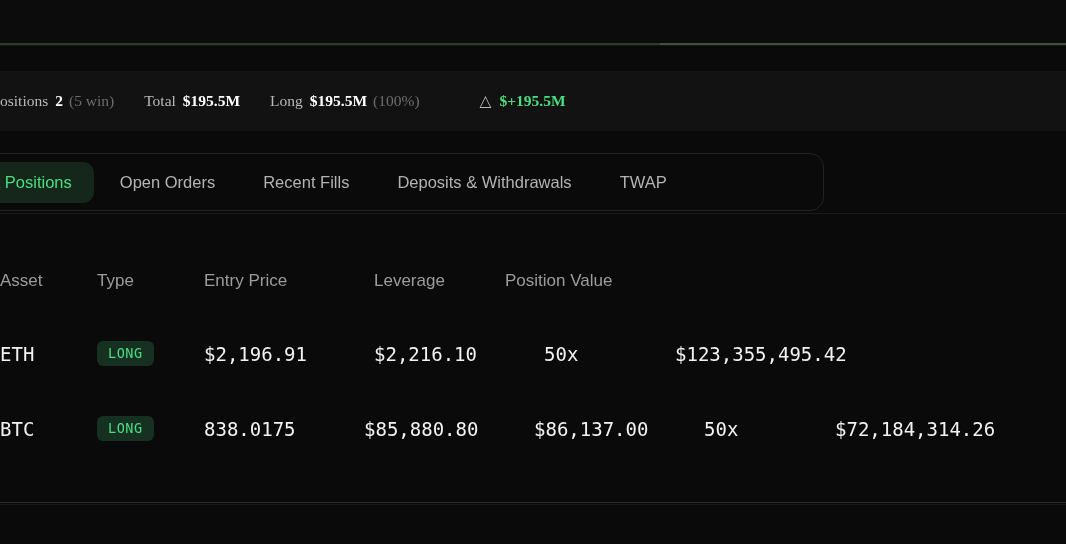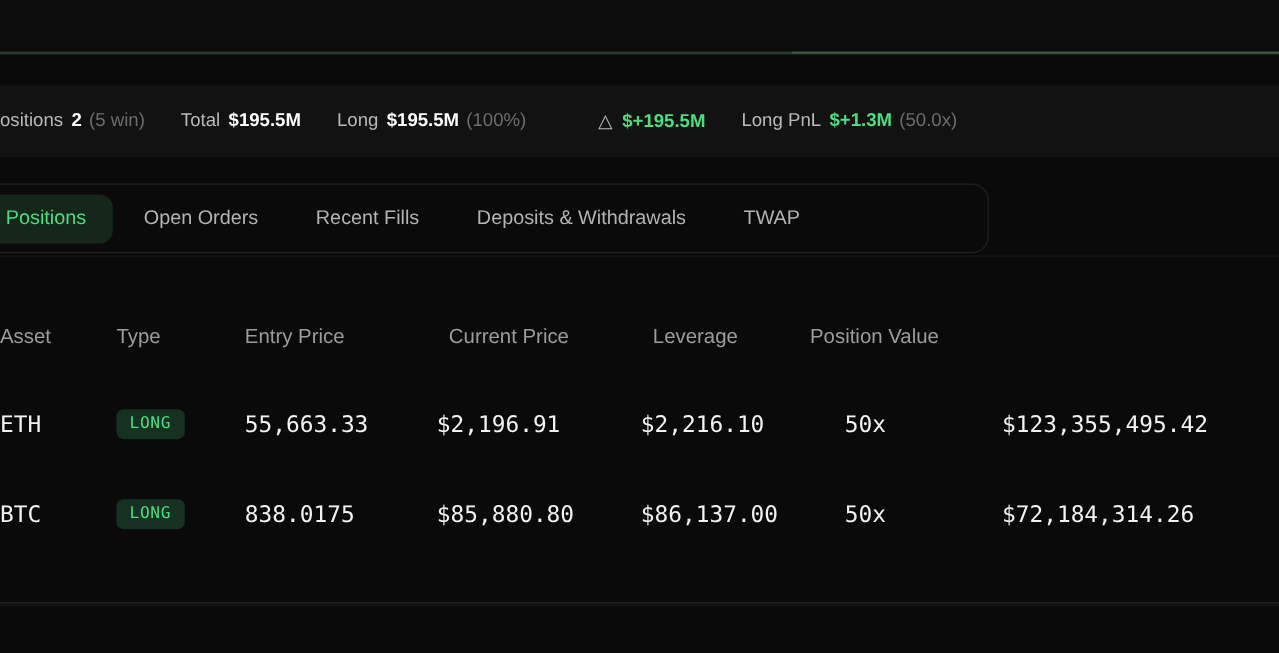--- a/index.html
+++ b/index.html
@@ -51,21 +51,21 @@
   .stats-bar {
     position: absolute;
     left: 0; top: 71px;
     width: 1066px;
     height: 60px;
     background: #121212;
     display: flex;
     align-items: center;
     white-space: nowrap;
     overflow: hidden;
-    font-family: Liberation Sans, sans-serif;
+    font-family: Liberation Serif, serif;
     font-size: 15.5px;
     letter-spacing: 0px;
   }
   .stat {
     display: flex;
     align-items: baseline;
     flex: 0 0 auto;
   }
   .stat-label {
     color: #b9b9b9;
@@ -213,53 +213,46 @@
       <span class="stat-value">$195.5M</span>
       <span class="stat-sub">(100%)</span>
     </div>
     <div class="stat-gap"></div>
     <div class="stat-gap"></div>
     <div class="stat">
       <span class="delta-glyph">△</span>
       <span class="stat-value pos">$+195.5M</span>
     </div>
     <div class="stat-gap"></div>
-    <div class="stat">
-      <span class="stat-label">Long PnL</span>
-      <span class="stat-value pos">$+1.3M</span>
-      <span class="stat-sub">(50.0x)</span>
-    </div>
     <div class="stat-gap"></div>
   </div>
 
 <div class="tabbar-wrap" id="tab-bar">
     <div class="tab active">Asset Positions</div>
     <div class="tab">Open Orders</div>
     <div class="tab">Recent Fills</div>
     <div class="tab">Deposits &amp; Withdrawals</div>
     <div class="tab">TWAP</div>
   </div>
 <div class="tabbar-underline"></div>
 
 <div class="table">
   <div class="trow head">
     <div class="th c-asset">Asset</div>
     <div class="th c-type">Type</div>
     <div class="th c-entry">Entry Price</div>
-    <div class="th c-curr">Current Price</div>
     <div class="th c-lev">Leverage</div>
     <div class="th c-pos">Position Value</div>
   </div>
 
   <div class="trow">
     <div class="td c-asset">ETH</div>
     <div class="c-type">
       <span class="badge">LONG</span>
     </div>
-    <div class="td c-size">55,663.33</div>
     <div class="td c-entry">$2,196.91</div>
     <div class="td c-curr">$2,216.10</div>
     <div class="td c-lev">50x</div>
     <div class="td c-pos">$123,355,495.42</div>
   </div>
 
   <div class="trow">
     <div class="td c-asset">BTC</div>
     <div class="c-type">
       <span class="badge">LONG</span>

